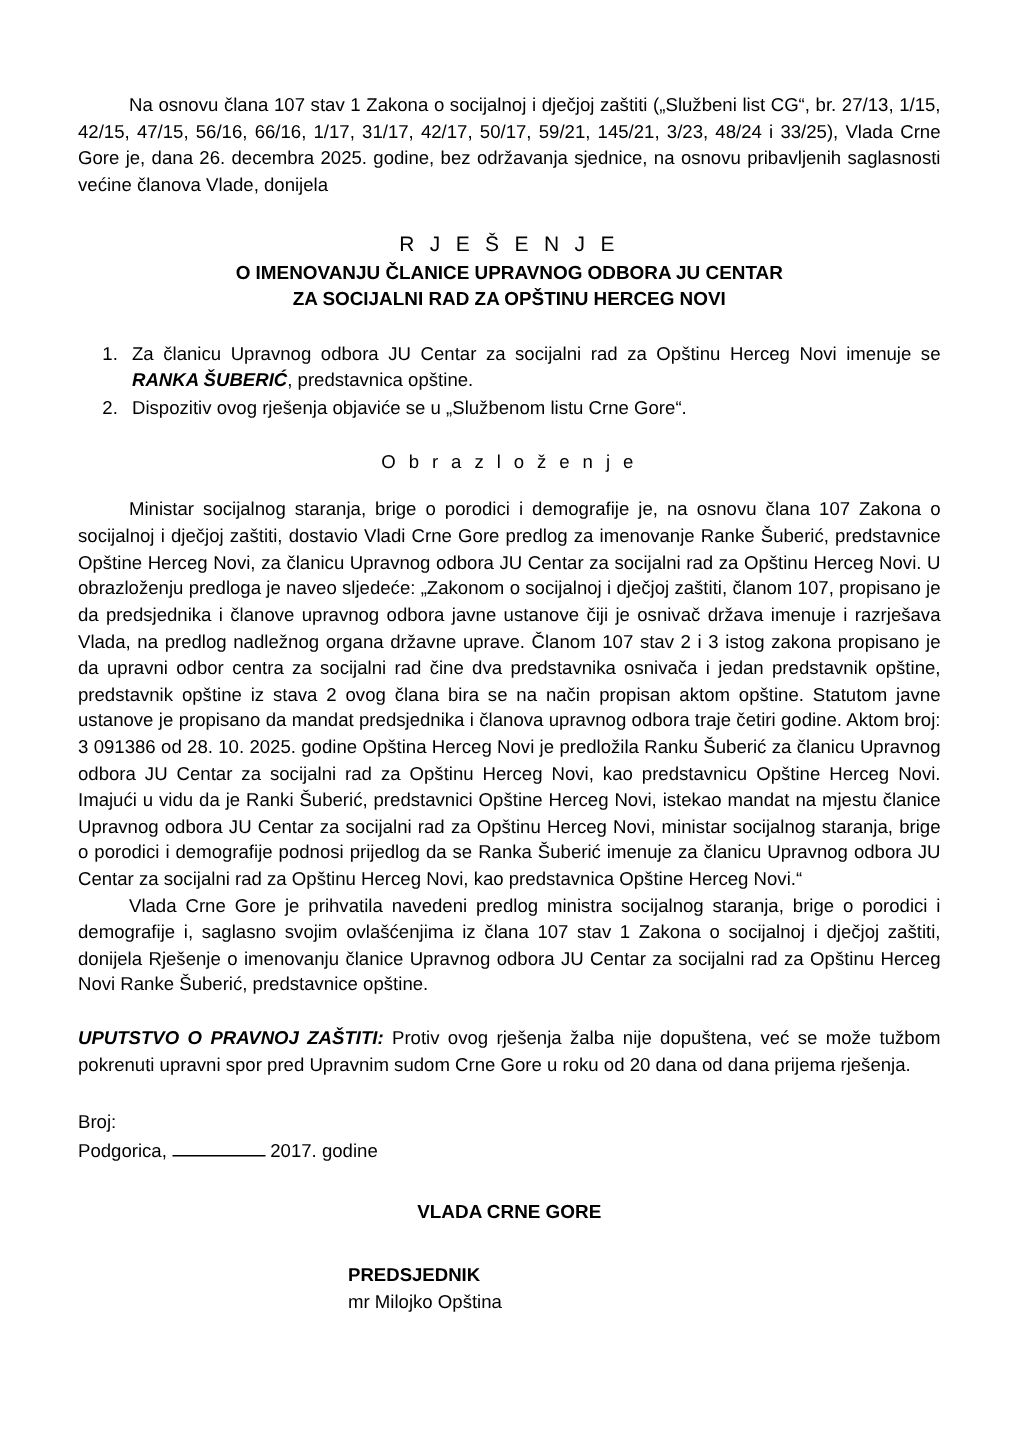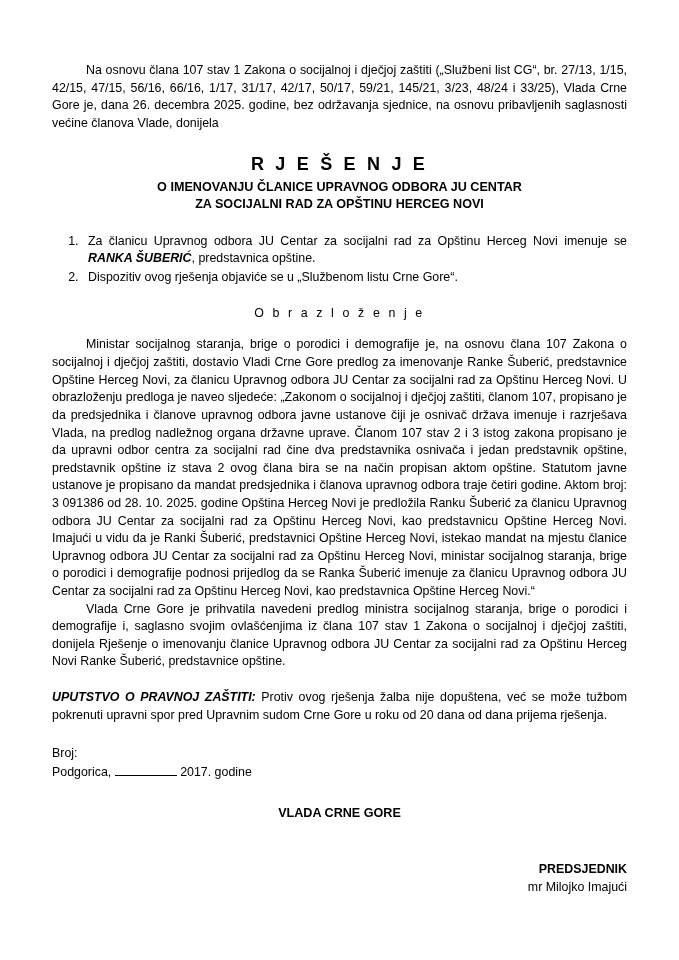--- a/index.html
+++ b/index.html
@@ -29,24 +29,23 @@
   .intro {
     text-indent: 34px;
     margin-bottom: 22px;
   }
   .title-block {
     text-align: center;
     margin-top: 6px;
     margin-bottom: 20px;
   }
   .title-spaced {
-    font-size: 18px;
+    font-size: 14px;
     letter-spacing: 3.2px;
     margin-bottom: 4px;
-    font-weight: bold;
   }
   .title-line {
     font-weight: bold;
     font-size: 12.6px;
     line-height: 1.32;
   }
   ol.items {
     margin: 0 0 20px 0;
     padding-left: 30px;
     font-size: 12.4px;
@@ -77,22 +76,22 @@
     text-indent: 0;
     line-height: 1.5;
   }
   .vlada {
     text-align: center;
     font-weight: bold;
     font-size: 12.6px;
     margin-top: 24px;
   }
   .signature {
-    text-align: right;
-    margin-top: 40px;
+    text-align: left;
+    margin-top: 26px;
     margin-left: 180px;
     font-size: 12.4px;
     line-height: 1.5;
   }
   .signature .role { font-weight: bold; }
   .underline-blank {
     display: inline-block;
     border-bottom: 1px solid #000;
     width: 62px;
     height: 11px;
@@ -127,16 +126,16 @@
     <span>Broj:</span><br>
     <span>Podgorica,</span>
     <span class="underline-blank"></span>
     <span>2017. godine</span>
   </p>
 
   <div class="vlada">VLADA CRNE GORE</div>
 
   <div class="signature">
     <div class="role">PREDSJEDNIK</div>
-    <div>mr Miloјko Imajući</div>
+    <div>mr Miloјko Opština</div>
   </div>
 
 </div>
 
 </body></html>

